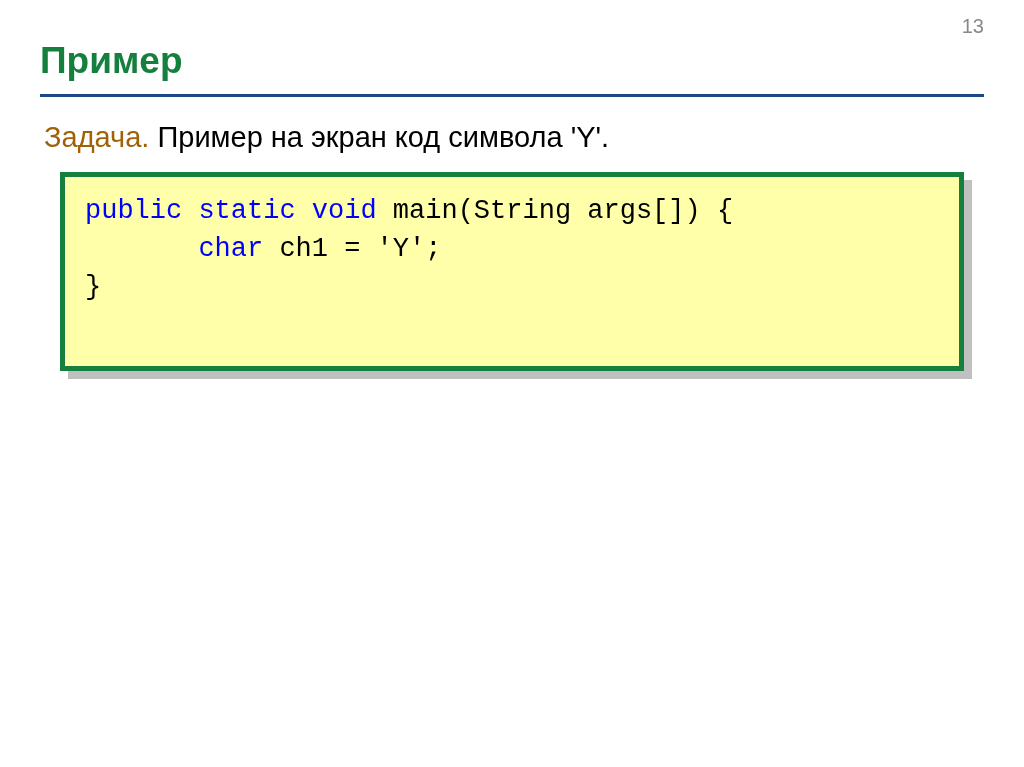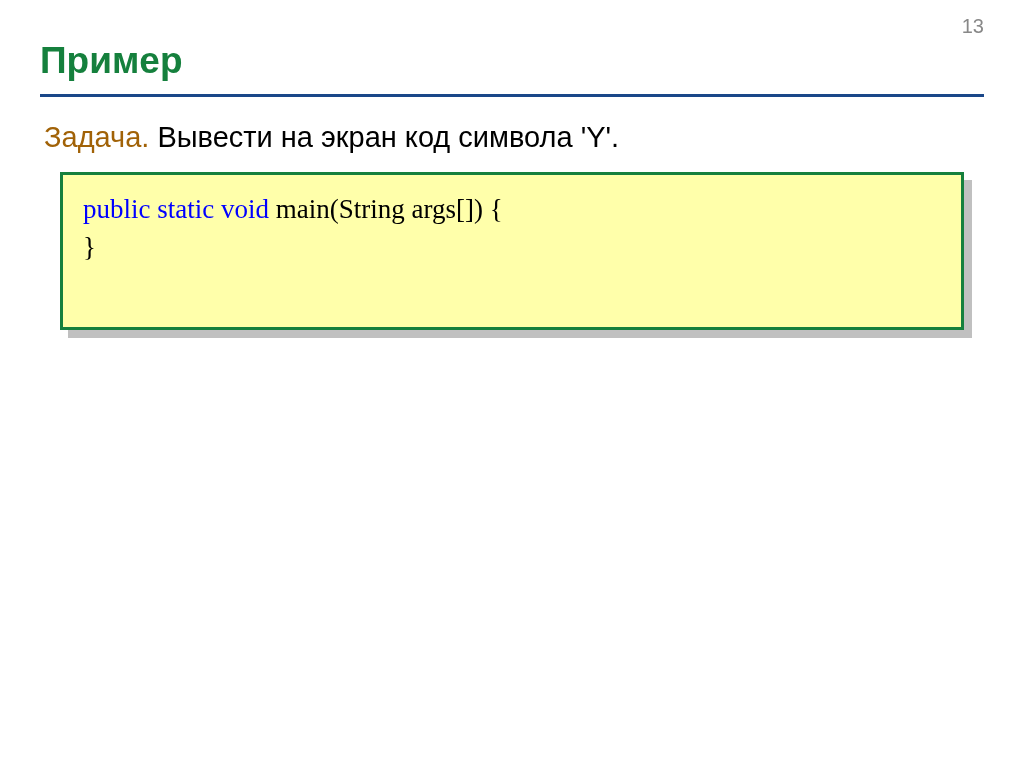--- a/index.html
+++ b/index.html
@@ -54,23 +54,23 @@
       position: absolute;
       top: 8px;
       left: 8px;
       width: 100%;
       height: 100%;
       background: #c0c0c0;
     }
     .code-block {
       position: relative;
       background: #ffffaa;
-      border: 3px solid #15803d;
+      border: 5px solid #15803d;
       padding: 16px 20px 60px 20px;
-      font-family: Liberation Serif, serif;
+      font-family: Liberation Mono, monospace;
       font-size: 27px;
       line-height: 1.4;
       color: #000000;
     }
     .kw-blue {
       color: #0000ff;
     }
     .indent {
       display: inline-block;
       width: 4.2em;
@@ -79,22 +79,23 @@
 </head>
 <body>
 
 <div class="page-number">13</div>
 
 <h1 class="title">Пример</h1>
 
 <hr class="divider">
 
 <div class="task-line">
-  <span class="task-label">Задача.</span><span class="task-text"> Вывести на экран код символа 'Y'.</span>
+  <span class="task-label">Задача.</span><span class="task-text"> Пример на экран код символа 'Y'.</span>
 </div>
 
 <div class="code-wrapper">
   <div class="code-shadow"></div>
   <div class="code-block">
     <div><span class="kw-blue">public static void</span><span> main(String args[]) {</span></div>
+    <div><span class="indent"></span><span class="kw-blue">char</span><span> ch1 = 'Y';</span></div>
     <div>}</div>
   </div>
 </div>
 
 </body></html>

